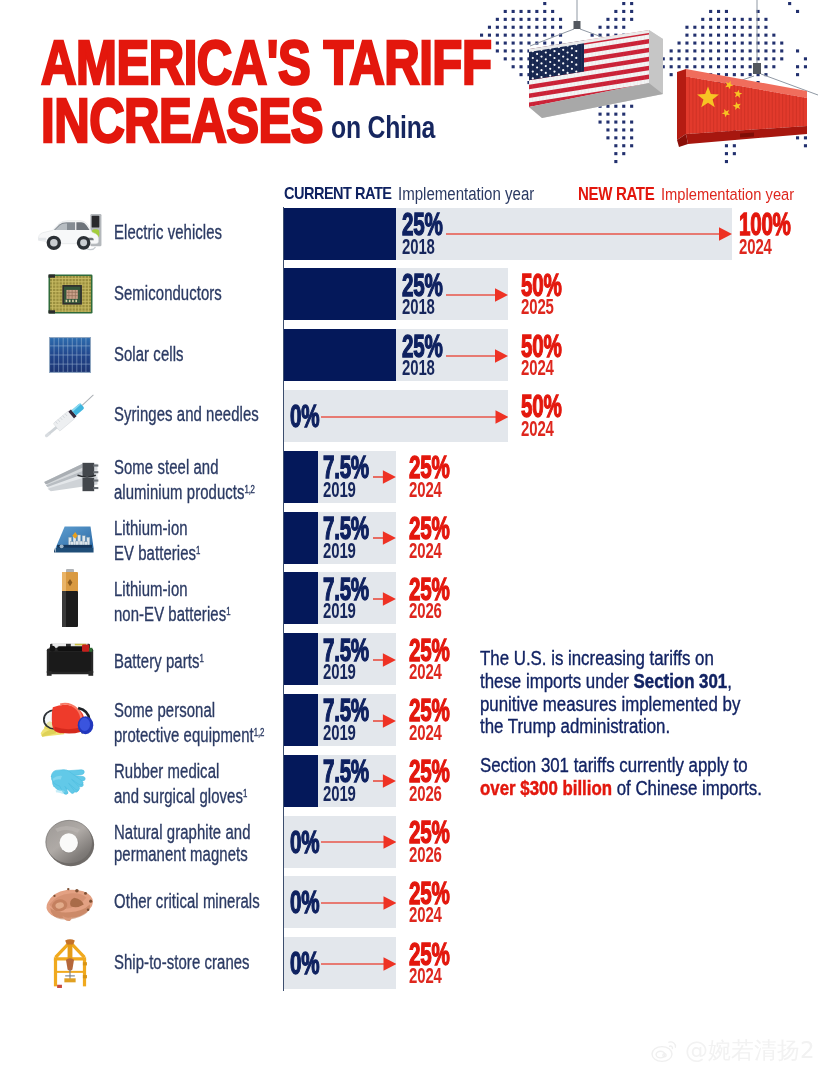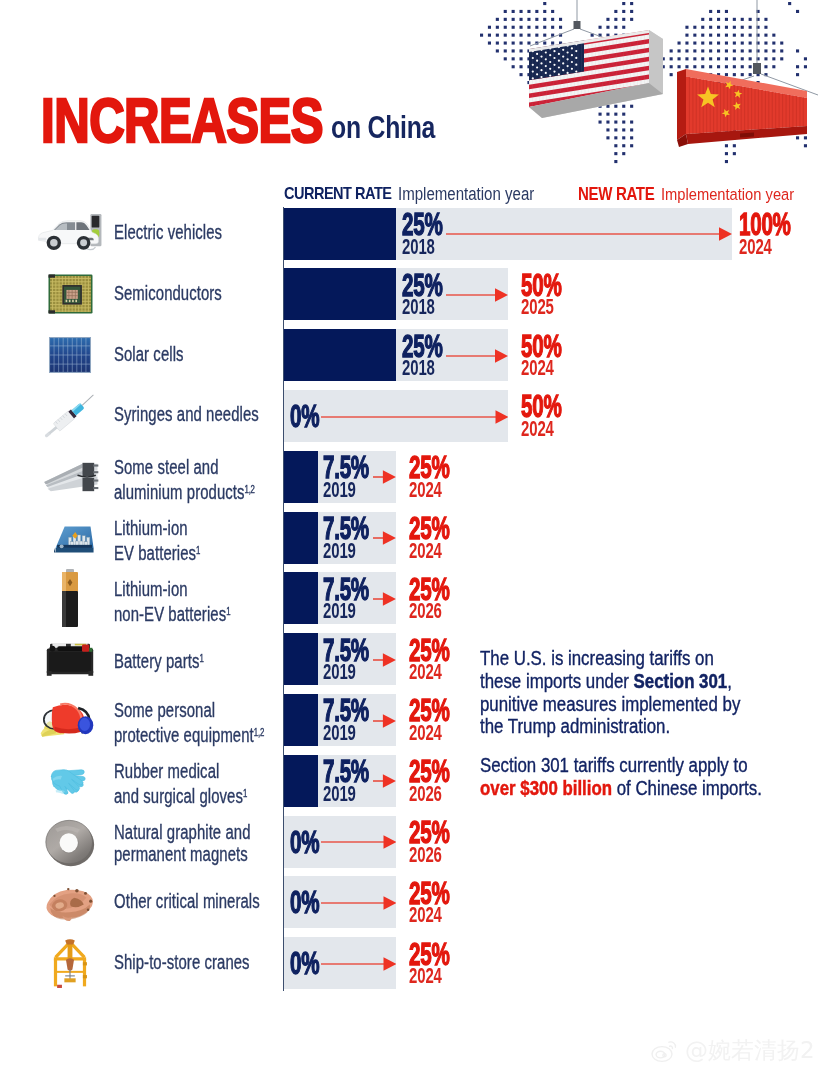--- a/index.html
+++ b/index.html
@@ -578,20 +578,23 @@
           <path d="M256.13 101.69 L257.77 104.32 L260.83 103.84 L258.84 106.21 L260.24 108.97 L257.37 107.81 L255.17 110.00 L255.39 106.91 L252.63 105.50 L255.64 104.75 Z"></path>
           <path d="M244.09 109.04 L246.33 111.18 L249.18 109.96 L247.83 112.75 L249.88 115.08 L246.80 114.66 L245.22 117.33 L244.67 114.28 L241.64 113.60 L244.37 112.13 Z"></path>
         </g>
       <path d="M206 134 L327 126 L327 134 L208 144 Z" fill="#A7170F"></path>
       <path d="M197 72 L206 69 L206 134 L197 140 Z" fill="#B51C12"></path>
       <path d="M197 140 L206 134 L208 144 L199 147 Z" fill="#8A0F08"></path>
       <path d="M260 133.5 l14-1 l0 4 l-14 1 z" fill="#7E0D06"></path>
     </g>
   </svg>
 
+  <div id="title">
+    <span class="tl">AMERICA'S TARIFF</span>
+  </div>
   <div id="t2wrap">
     <span class="tl">INCREASES</span>
     <span id="title-suffix">on China</span>
   </div>
 
   <div class="hd" id="hd-cur" style="left:284px;top:184px;color:#0E2160;font-size:17px;letter-spacing:-0.6px;">
     <span class="hdsc">CURRENT RATE</span>
   </div>
   <div class="hd" id="hd-curimp" style="left:398px;top:184px;color:#2B3A63;font-size:17.6px;font-weight:normal;">
     <span class="hdsc">Implementation year</span>

